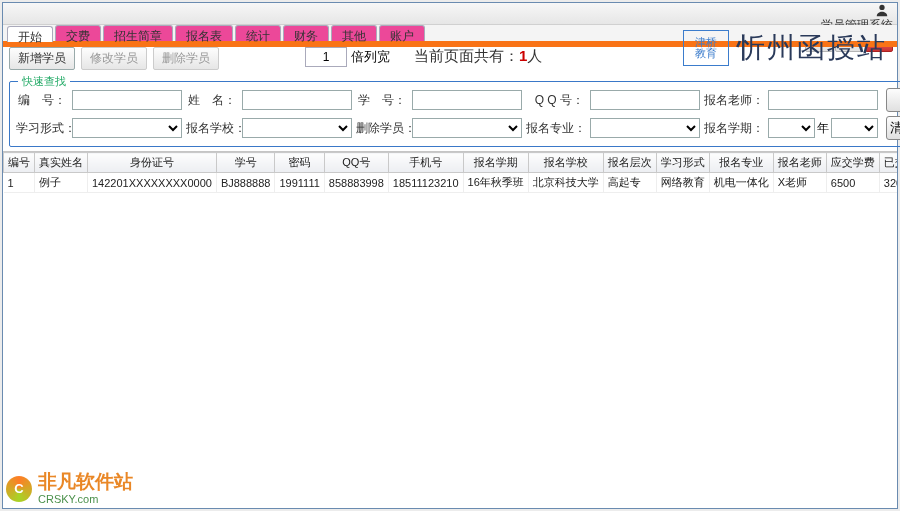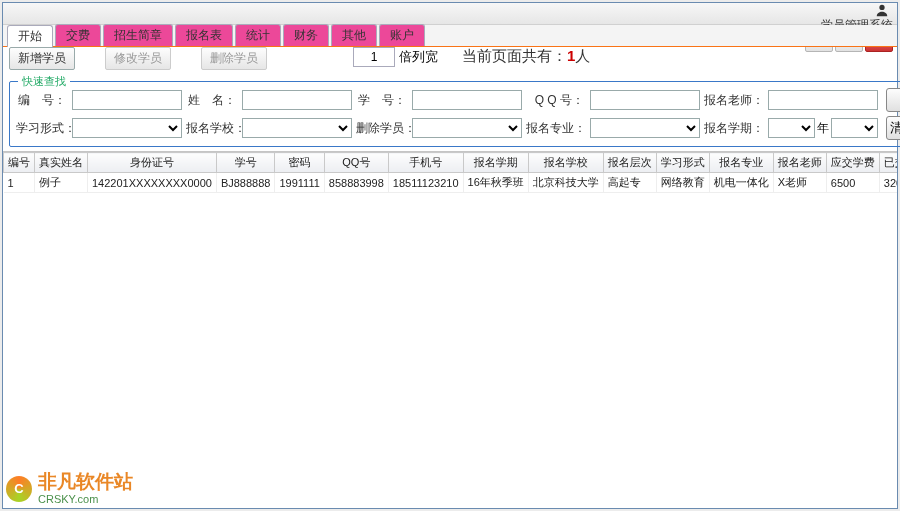--- a/index.html
+++ b/index.html
@@ -5,26 +5,26 @@
 * { box-sizing: border-box; margin: 0; padding: 0; font-family: "Microsoft YaHei", SimSun, Arial, sans-serif; }
 body { background: #ececec; width: 900px; height: 511px; overflow: hidden; font-size: 12px; position: relative; }
 .window { position: absolute; top: 2px; left: 2px; right: 2px; bottom: 2px; background: #fff; border: 1px solid #6a8bb0; display: flex; flex-direction: column; }
 .titlebar { height: 22px; background: linear-gradient(#f7f7f7,#e6e6e6); display: flex; align-items: flex-end; border-bottom: 1px solid #d0d0d0; padding: 0 4px; flex-direction: column; }
 .title-icon { width: 14px; height: 14px; margin-right: 4px; display:flex; align-items:center; justify-content:center; }
 .title-icon svg { width:14px; height:14px; }
 .title-text { flex: 1; font-size: 12px; color: #333; }
 .win-btns { display: flex; }
 .win-btn { width: 28px; height: 18px; margin-left: 2px; background: linear-gradient(#f7f7f7,#e2e2e2); border: 1px solid #b5b5b5; border-radius: 2px; display:flex; align-items:center; justify-content:center; font-size:10px; color:#333; }
 .win-btn.close { background: linear-gradient(#e77,#c33); color:#fff; border-color:#a22; }
-.tabs { height: 22px; display:flex; align-items:flex-end; padding-left:4px; border-bottom:1px solid #f97316; background:#f4f4f4; }
+.tabs { height: 22px; display:flex; padding-left:4px; border-bottom:6px solid #f97316; background:#f4f4f4; }
 .tab { padding: 2px 10px; font-size:12px; border:1px solid #aab; border-bottom:none; background:#ec4899; margin-right:2px; border-top-left-radius:3px; border-top-right-radius:3px; color:#333; }
 .tab.active { background:#fff; font-weight:normal; position:relative; top:1px; }
 .toolbar { height: 34px; display:flex; align-items:flex-start; padding: 0 6px; gap:6px; }
 .btn { padding: 2px 8px; font-size:12px; border:1px solid #9aa; background:linear-gradient(#fdfdfd,#e6e6e6); border-radius:2px; color:#333; }
-.btn.disabled { color:#999; border-color:#ccc;margin-left:24px; }
+.btn.disabled { color:#999; border-color:#ccc; }
 .col-width-box { margin-left: 80px; display:flex; align-items:center; gap:4px; }
 .col-width-box input { width:42px; height:20px; border:1px solid #aab; text-align:center; font-size:12px; }
 .colw-label { font-size:13px; }
 .page-count { margin-left: 18px; font-size:15px; color:#333; }
 .page-count .num { color:#c00; font-weight:bold; }
 .brand { position:absolute; right:10px; top:26px; display:flex; align-items:center; gap:8px; }
 .brand-logo { width:46px; height:36px; border:1px solid #3b7ccc; display:flex; align-items:center; justify-content:center; color:#3b7ccc; font-size:11px; font-family:KaiTi,serif; line-height:1; text-align:center; }
 .brand-text { font-family: "STKaiti", KaiTi, serif; font-size:28px; color:#2a3a5a; letter-spacing:2px; }
 .search-box { margin: 0 6px 4px 6px; border:1px solid #3a78c8; border-radius:2px; padding: 6px 6px 6px 6px; position:relative; }
 .search-title { position:absolute; top:-8px; left:8px; background:#fff; padding:0 4px; color:#2a6; font-size:11px; }
@@ -80,20 +80,24 @@
     <button class="btn disabled">删除学员</button>
     <div class="col-width-box">
       <input type="text" value="1" style="">
       <span class="colw-label">倍列宽</span>
     </div>
     <div class="page-count">
       <span>当前页面共有：</span><span class="num">1</span><span>人</span>
     </div>
   </div>
 
+  <div class="brand">
+    <div class="brand-logo">津桥<br>教育</div>
+    <div class="brand-text">忻州函授站</div>
+  </div>
 
   <fieldset class="search-box">
     <span class="search-title">快速查找</span>
     <div class="search-grid">
       <label>编　号：</label>
       <input type="text" style="">
       <label>姓　名：</label>
       <input type="text" style="">
       <label>学　号：</label>
       <input type="text" style="">

